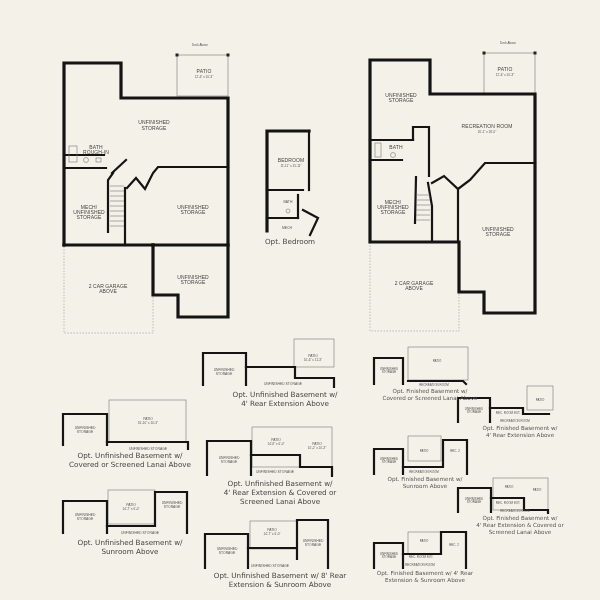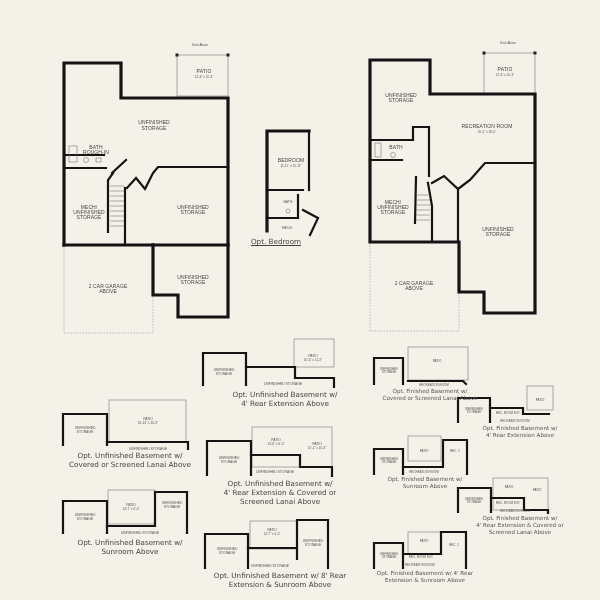--- a/index.html
+++ b/index.html
@@ -237,21 +237,21 @@
     <polyline class="wall-s" points="403,554 441,554 441,532 466,532 466,568"></polyline>
     <text class="lbl-xs" x="389" y="555">UNFINISHED</text>
     <text class="lbl-xs" x="389" y="558">STORAGE</text>
     <text class="lbl-xs" x="424" y="542">PATIO</text>
     <text class="lbl-xs" x="421" y="558">REC. ROOM EXT.</text>
     <text class="lbl-xs" x="454" y="546">REC. 2</text>
     <text class="lbl-xs" x="420" y="566">RECREATION ROOM</text>
   </g>
 </svg>
 
-<div class="cap" style="left:241px;top:237px;width:70px;text-decoration:underline;">Opt. Bedroom</div>
+<div class="cap" style="left:255px;top:237px;width:70px;">Opt. Bedroom</div>
 
 <div class="cap" style="left:220px;top:390px;width:130px;">
   <div>Opt. Unfinished Basement w/</div>
   <div>4' Rear Extension Above</div>
 </div>
 <div class="cap" style="left:60px;top:451px;width:140px;">
   <div>Opt. Unfinished Basement w/</div>
   <div>Covered or Screened Lanai Above</div>
 </div>
 <div class="cap" style="left:210px;top:479px;width:140px;">

